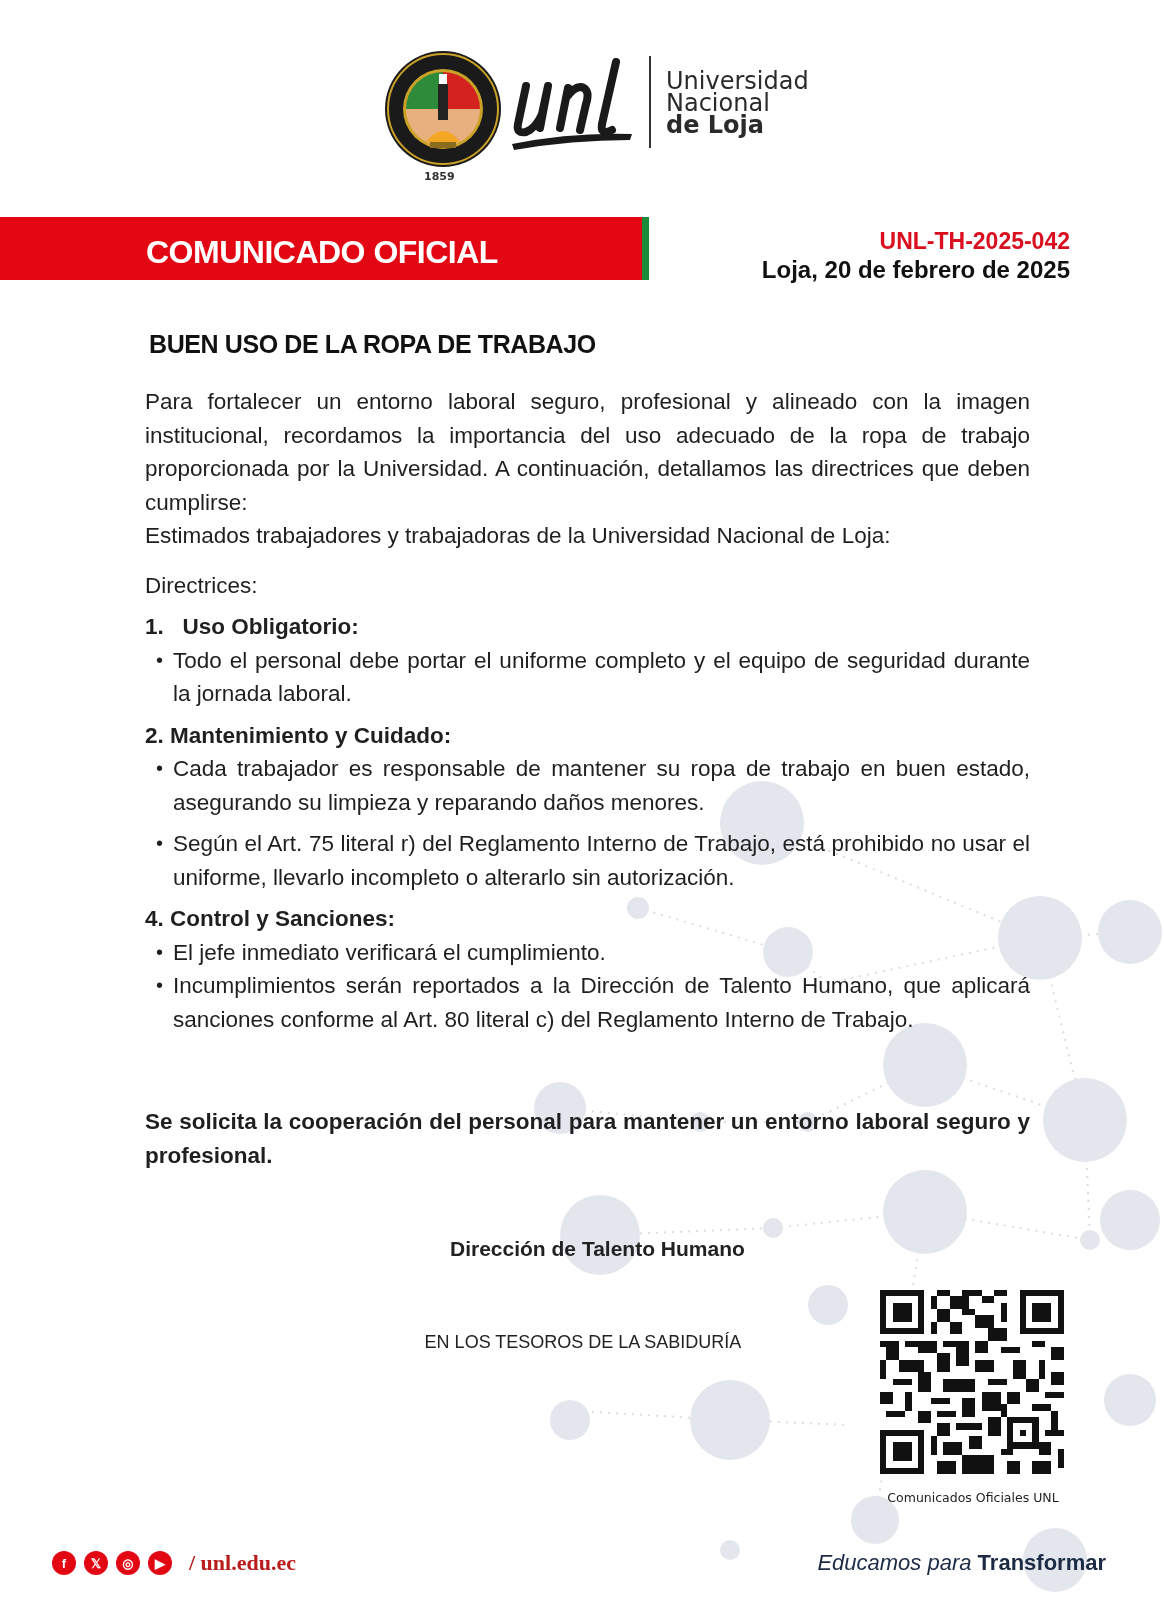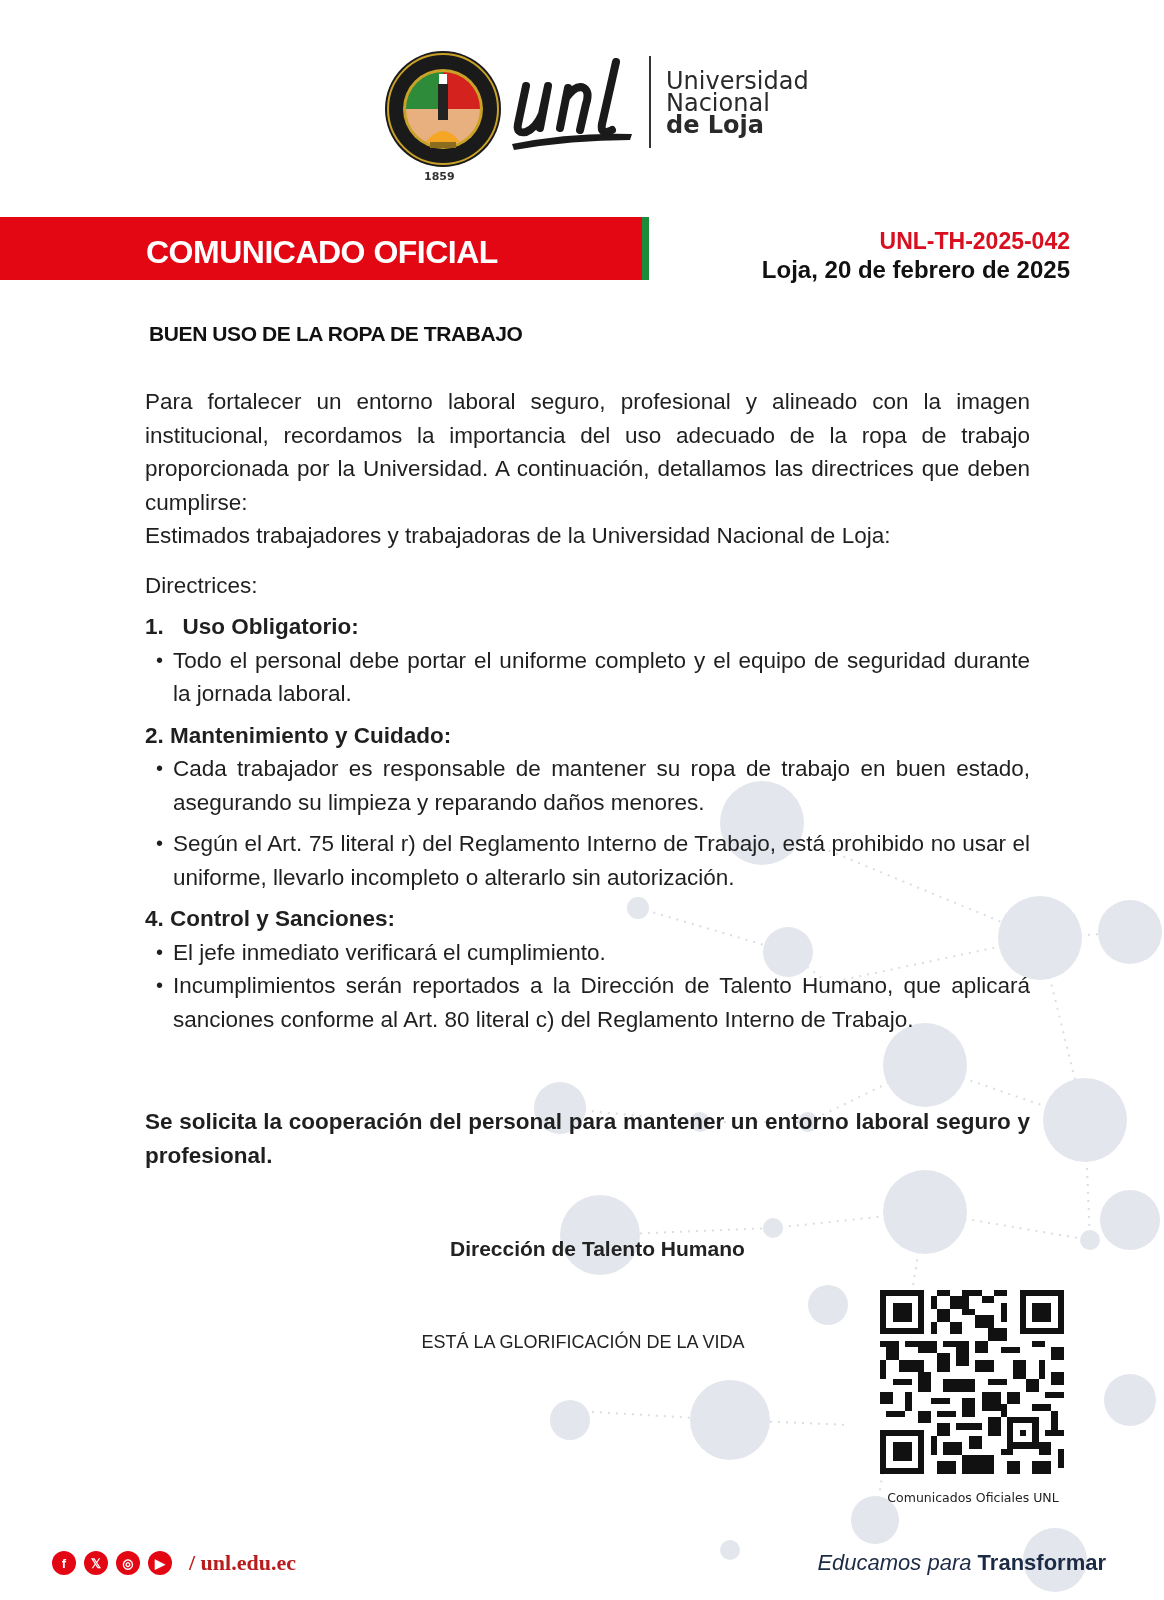--- a/index.html
+++ b/index.html
@@ -20,21 +20,21 @@
 
   
   .banner { left:0; top:217px; width:642px; height:63px; background:#e30613; }
   .banner-green { left:642px; top:217px; width:7px; height:63px; background:#1b8c3a; }
   .banner-title { left:146px; top:234px; color:#fff; font-size:32px; font-weight:bold; letter-spacing:-0.5px; font-family:"Liberation Sans",sans-serif; }
 
   .doc-ref { right:94px; top:227px; text-align:right; font-family:"Liberation Sans",sans-serif; font-weight:bold; }
   .doc-code { color:#d90f1f; font-size:23px; line-height:28px; }
   .doc-date { color:#111; font-size:24px; line-height:30px; }
 
-  .doc-title { left:149px; top:322px; font-size:21px; font-weight:bold; color:#111; font-family:"Liberation Sans",sans-serif; letter-spacing:-0.4px; }
+  .doc-title { left:149px; top:330px; font-size:25px; font-weight:bold; color:#111; font-family:"Liberation Sans",sans-serif; letter-spacing:-0.4px; }
 
   .content { left:145px; top:385px; width:885px; font-family:"Liberation Sans",sans-serif; font-size:22.5px; line-height:33.5px; color:#1f1f1f; }
   .para { text-align:justify; margin:0; }
   .sec-label { font-weight:normal; margin-top:16px; }
   .directive-head { font-weight:bold; }
   .directive { margin-top:8px; }
   .directive:first-of-type { margin-top:0; }
   .bullet { position:relative; padding-left:28px; text-align:justify; }
   .bullet::before { content:"\2022"; position:absolute; left:11px; top:0; font-size:20px; }
   .closing { left:145px; top:1105px; width:885px; font-family:"Liberation Sans",sans-serif; font-size:22.5px; line-height:33.5px; font-weight:bold; text-align:justify; color:#1f1f1f; }
@@ -161,21 +161,21 @@
     <div class="directive-head">4. Control y Sanciones:</div>
     <div class="bullet">El jefe inmediato verificará el cumplimiento.</div>
     <div class="bullet">Incumplimientos serán reportados a la Dirección de Talento Humano, que aplicará sanciones conforme al Art. 80 literal c) del Reglamento Interno de Trabajo.</div>
   </div>
 </div>
 
 <div class="layer closing">Se solicita la cooperación del personal para mantener un entorno laboral seguro y profesional.</div>
 
 <div class="layer signer">Dirección de Talento Humano</div>
 <div class="layer motto">
-  <div>ESTÁ LA GLORIFICACIÓN DE LA VIDA</div>
+  <div>EN LOS TESOROS DE LA SABIDURÍA</div>
 </div>
 
 <svg class="layer qr" viewBox="0 0 29 29" shape-rendering="crispEdges" xmlns="http://www.w3.org/2000/svg">
   <rect width="29" height="29" fill="#ffffff"></rect>
   <g fill="#111">
 
     <rect x="0" y="0" width="7" height="7"></rect>
       <rect x="1" y="1" width="5" height="5" fill="#fff"></rect>
       <rect x="2" y="2" width="3" height="3"></rect>
     <rect x="22" y="0" width="7" height="7"></rect>

